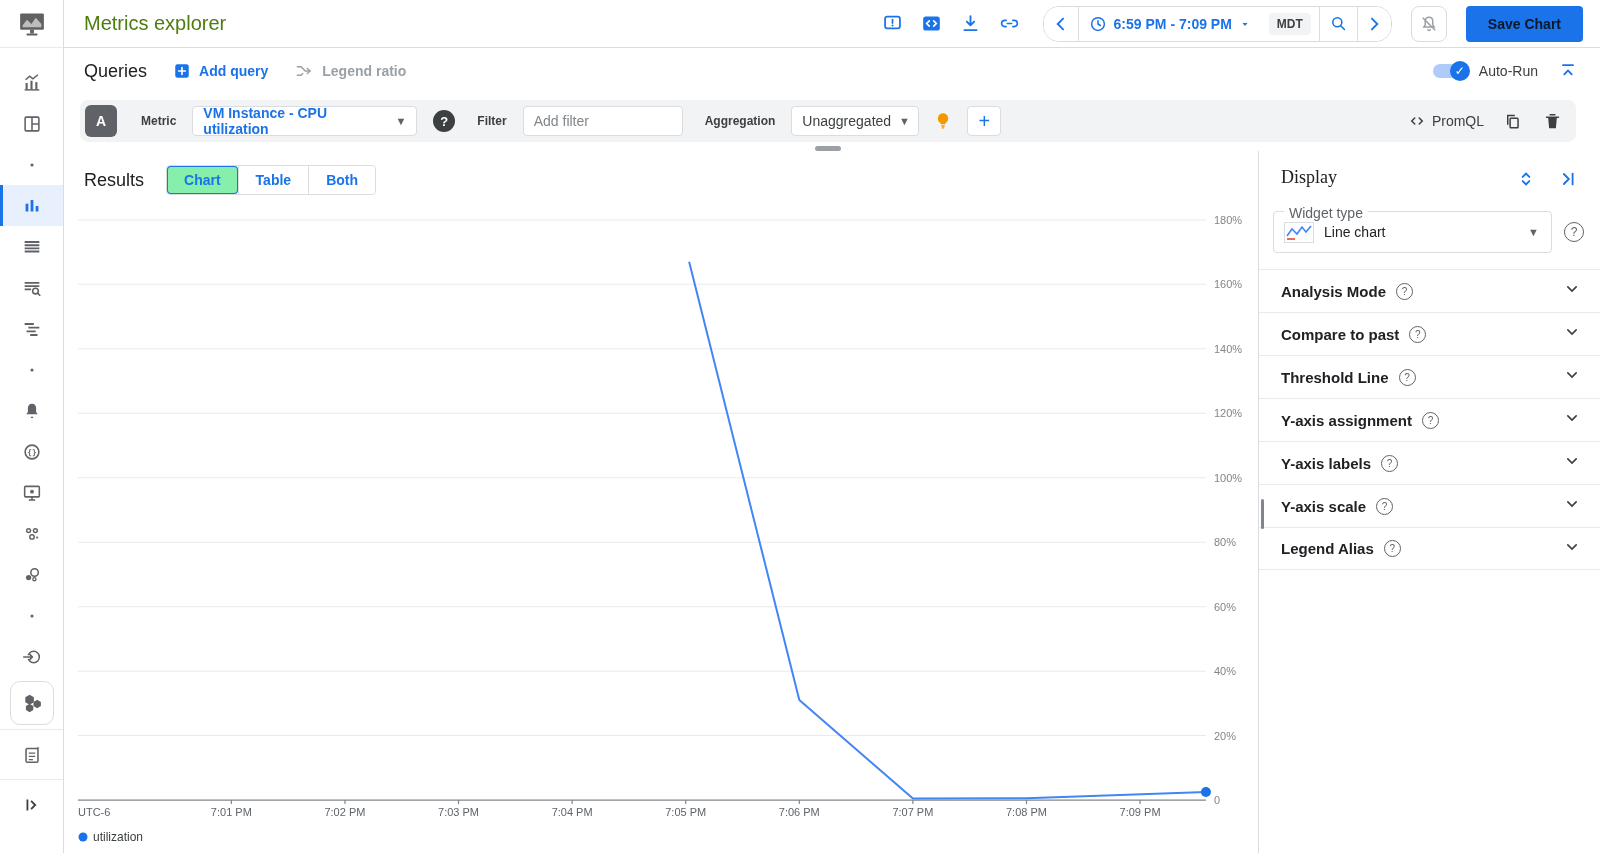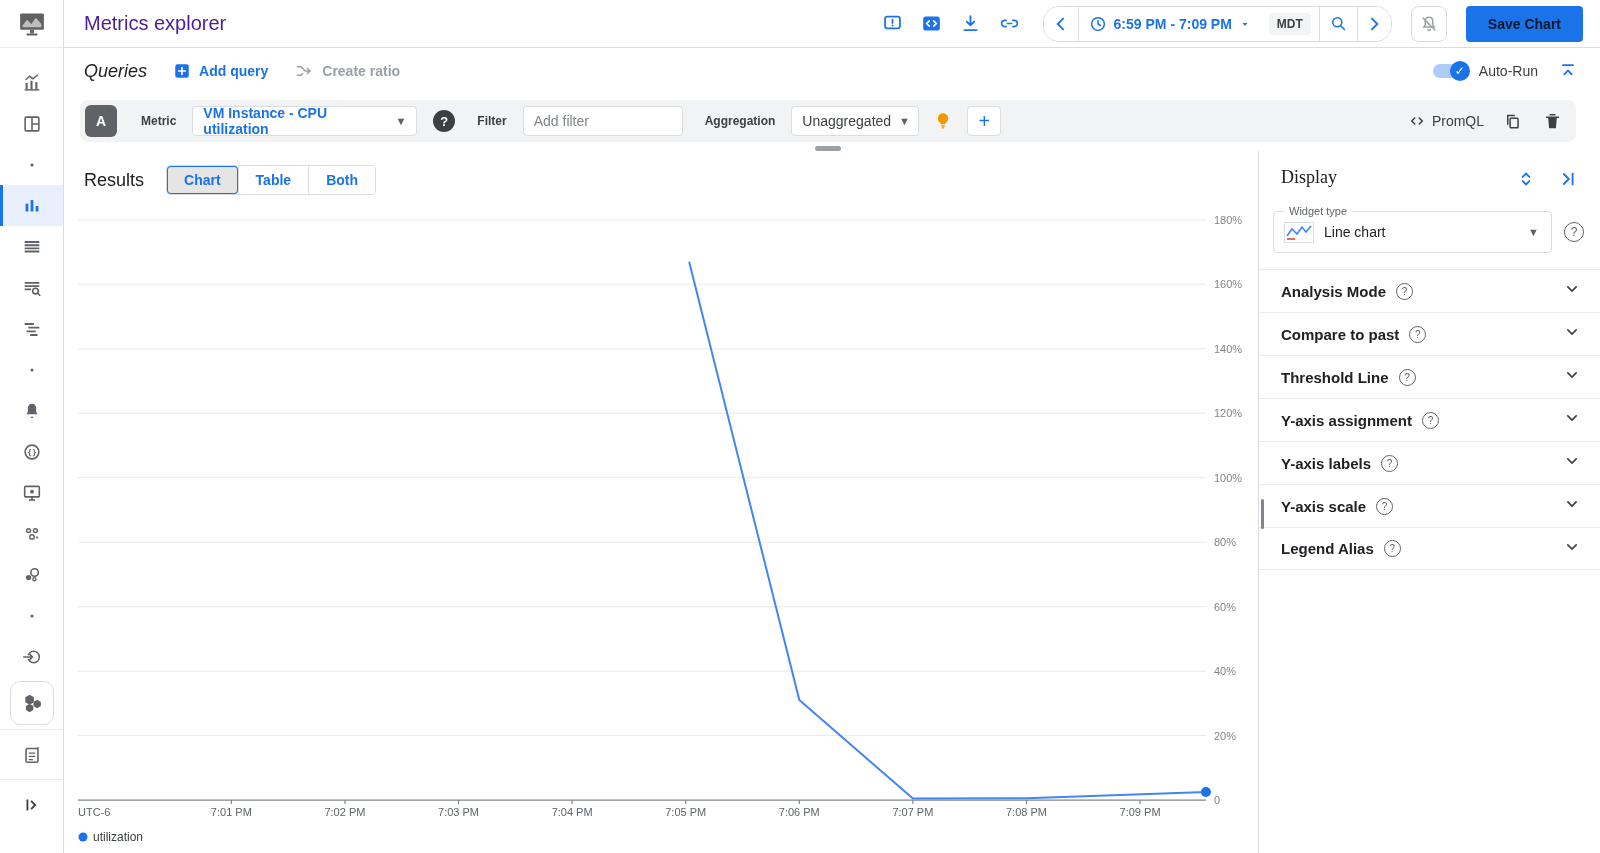--- a/index.html
+++ b/index.html
@@ -13,38 +13,38 @@
   .nav { display:flex; flex-direction:column; flex:1; padding-top:14px; }
   .nav-item { height:41px; display:flex; align-items:center; justify-content:center; cursor:pointer; }
   .nav-item.active { background:#e8f0fe; box-shadow:inset 3px 0 0 0 #1a73e8; }
   .nav-item.boxed { height:52px; }
   .nav-item.boxed .box { width:44px; height:44px; border:1px solid #dadce0; border-radius:10px; display:flex; align-items:center; justify-content:center; }
   .nav-item.divider { border-top:1px solid #e8eaed; height:50px; }
 
   
   .main { flex:1; display:flex; flex-direction:column; }
   .topbar { height:48px; min-height:48px; border-bottom:1px solid #dadce0; display:flex; align-items:center; padding:0 17px 0 20px; }
-  .topbar-title { font-size:20px; color:#4c1d95; }
+  .topbar-title { font-size:20px; color:#4d7c0f; }
   .topbar-right { margin-left:auto; display:flex; align-items:center; gap:15px; }
   .icon-btn { width:24px; height:24px; display:flex; align-items:center; justify-content:center; cursor:pointer; background:none; border:none; }
   .time-group { display:flex; align-items:stretch; border:1px solid #dadce0; border-radius:16px; height:36px; margin-left:6px; overflow:hidden; background:#fff; }
   .tg-seg { display:flex; align-items:center; justify-content:center; cursor:pointer; background:#fff; border:none; }
   .tg-chev { width:34px; }
   .tg-main { padding:0 10px; gap:7px; border-left:1px solid #dadce0; }
   .tg-time { color:#1a73e8; font-size:14px; font-weight:bold; white-space:nowrap; }
   .tg-tz { padding:7px 8px; }
   .tz-chip { background:#f1f3f4; color:#3c4043; font-size:12px; font-weight:bold; padding:4px 8px; border-radius:4px; }
   .tg-search { width:38px; border-left:1px solid #dadce0; }
   .tg-next { width:34px; border-left:1px solid #dadce0; }
   .alarm-btn { width:36px; height:36px; border:1px solid #dadce0; border-radius:8px; background:#fff; display:flex; align-items:center; justify-content:center; margin-left:4px; }
   .save-btn { height:36px; background:#1a73e8; color:#0f172a; border:none; border-radius:4px; font-size:14px; font-weight:bold; padding:0 22px; margin-left:4px; cursor:pointer; font-family:inherit; }
 
   
   .queries-bar { height:46px; min-height:46px; display:flex; align-items:center; padding:0 20px; gap:26px; }
-  .queries-title { font-size:18px; color:#202124;font-style:italic; }
+  .queries-title { font-size:18px; color:#202124; }
   .link-btn { display:flex; align-items:center; gap:8px; background:none; border:none; cursor:pointer; font-family:inherit; font-size:14px; font-weight:bold; color:#1a73e8; }
   .link-btn.disabled { color:#9aa0a6; cursor:default; }
   .queries-right { margin-left:auto; display:flex; align-items:center; gap:18px; }
   .toggle { position:relative; width:34px; height:14px; background:#aecbfa; border-radius:7px; cursor:pointer; }
   .toggle .thumb { position:absolute; right:-3px; top:-3px; width:20px; height:20px; background:#1a73e8; border-radius:50%; color:#fff; font-size:12px; display:flex; align-items:center; justify-content:center; }
   .auto-run-label { font-size:14px; color:#3c4043; }
 
   
   .query-section { padding:6px 24px 0 16px; }
   .query-row { background:#f1f3f4; border-radius:8px; height:42px; display:flex; align-items:center; padding:0 12px 0 5px; gap:8px; }
@@ -66,31 +66,31 @@
 
   
   .content { flex:1; display:flex; min-height:0; }
   .results { flex:1; position:relative; min-width:0; }
   .results-header { display:flex; align-items:center; gap:22px; padding:14px 0 0 20px; position:relative; z-index:2; }
   .results-title { font-size:18px; color:#202124; }
   .tabs { display:flex; border:1px solid #dadce0; border-radius:4px; }
   .tab { padding:6px 17px; font-size:14px; font-weight:bold; color:#1a73e8; background:#fff; border:none; cursor:pointer; font-family:inherit; border-left:1px solid #dadce0; }
   .tab:first-child { border-left:none; border-radius:4px 0 0 4px; }
   .tab:last-child { border-radius:0 4px 4px 0; }
-  .tab.selected { background:#e5e5e5; box-shadow:inset 0 0 0 1px #1a73e8; border-radius:4px; }
+  .tab.selected { background:#86efac; box-shadow:inset 0 0 0 1px #1a73e8; border-radius:4px; }
   .chart-svg { position:absolute; left:0; top:0; width:100%; height:100%; z-index:1; }
 
   
   .display-panel { width:342px; min-width:342px; border-left:1px solid #dadce0; position:relative; }
   .display-header { display:flex; align-items:flex-start; padding:16px 20px 10px 22px;font-family:Liberation Serif, serif; }
   .display-title { font-size:18px; color:#202124; }
   .display-header .hicons { margin-left:auto; display:flex; align-items:center; gap:18px; }
   .widget-row { display:flex; align-items:center; gap:12px; margin:10px 16px 16px 14px; }
   .wt-box { flex:1; position:relative; border:1px solid #dadce0; border-radius:4px; height:42px; display:flex; align-items:center; padding:0 12px 0 10px; cursor:pointer; }
-  .wt-legend { position:absolute; top:-7px; left:10px; background:#fff; padding:0 5px; font-size:11px; color:#5f6368; }
+  .wt-legend { position:absolute; top:-7px; left:10px; background:#fff; padding:0 5px; font-size:14px; color:#5f6368; }
   .wt-value { font-size:14px; color:#202124; margin-left:10px; }
   .wt-caret { margin-left:auto; color:#5f6368; font-size:11px; }
   .help-outline { width:20px; height:20px; border-radius:50%; border:1.5px solid #5f6368; color:#5f6368; font-size:12px; display:flex; align-items:center; justify-content:center; cursor:pointer; flex:none; }
   .sections .row { height:43px; border-top:1px solid #e8eaed; display:flex; align-items:center; padding:0 18px 0 22px; cursor:pointer; }
   .sections .row:last-child { border-bottom:1px solid #e8eaed; }
   .row-label { font-size:15px; font-weight:bold; color:#202124; }
   .row .help-outline { width:17px; height:17px; font-size:10px; margin-left:10px; border-width:1.3px; }
   .row .chev { margin-left:auto; }
   .scroll-thumb { position:absolute; left:2px; top:348px; width:3px; height:30px; background:#80868b; border-radius:2px; }
 </style>
@@ -310,21 +310,21 @@
             <path d="M12 7.5v9M7.5 12h9" stroke="#fff" stroke-width="2.2" stroke-linecap="round"></path>
           </svg>
         <span>Add query</span>
       </button>
       <button class="link-btn disabled">
         <svg width="20" height="20" viewBox="0 0 24 24" fill="none" stroke="#9aa0a6" stroke-width="1.8" stroke-linecap="round">
             <path d="M4 7h4.5l5 5H19"></path>
             <path d="M4 17h4.5l2-2"></path>
             <path d="M16 9l3.2 3-3.2 3"></path>
           </svg>
-        <span>Create ratio</span>
+        <span>Legend ratio</span>
       </button>
       <div class="queries-right">
         <div style="display:flex;align-items:center;gap:12px;">
           <div class="toggle">
               <div class="thumb">✓</div>
             </div>
           <span class="auto-run-label">Auto-Run</span>
         </div>
         <span class="icon-btn">
           <svg width="20" height="20" viewBox="0 0 24 24" fill="none" stroke="#1a73e8" stroke-width="2.2" stroke-linecap="round">

